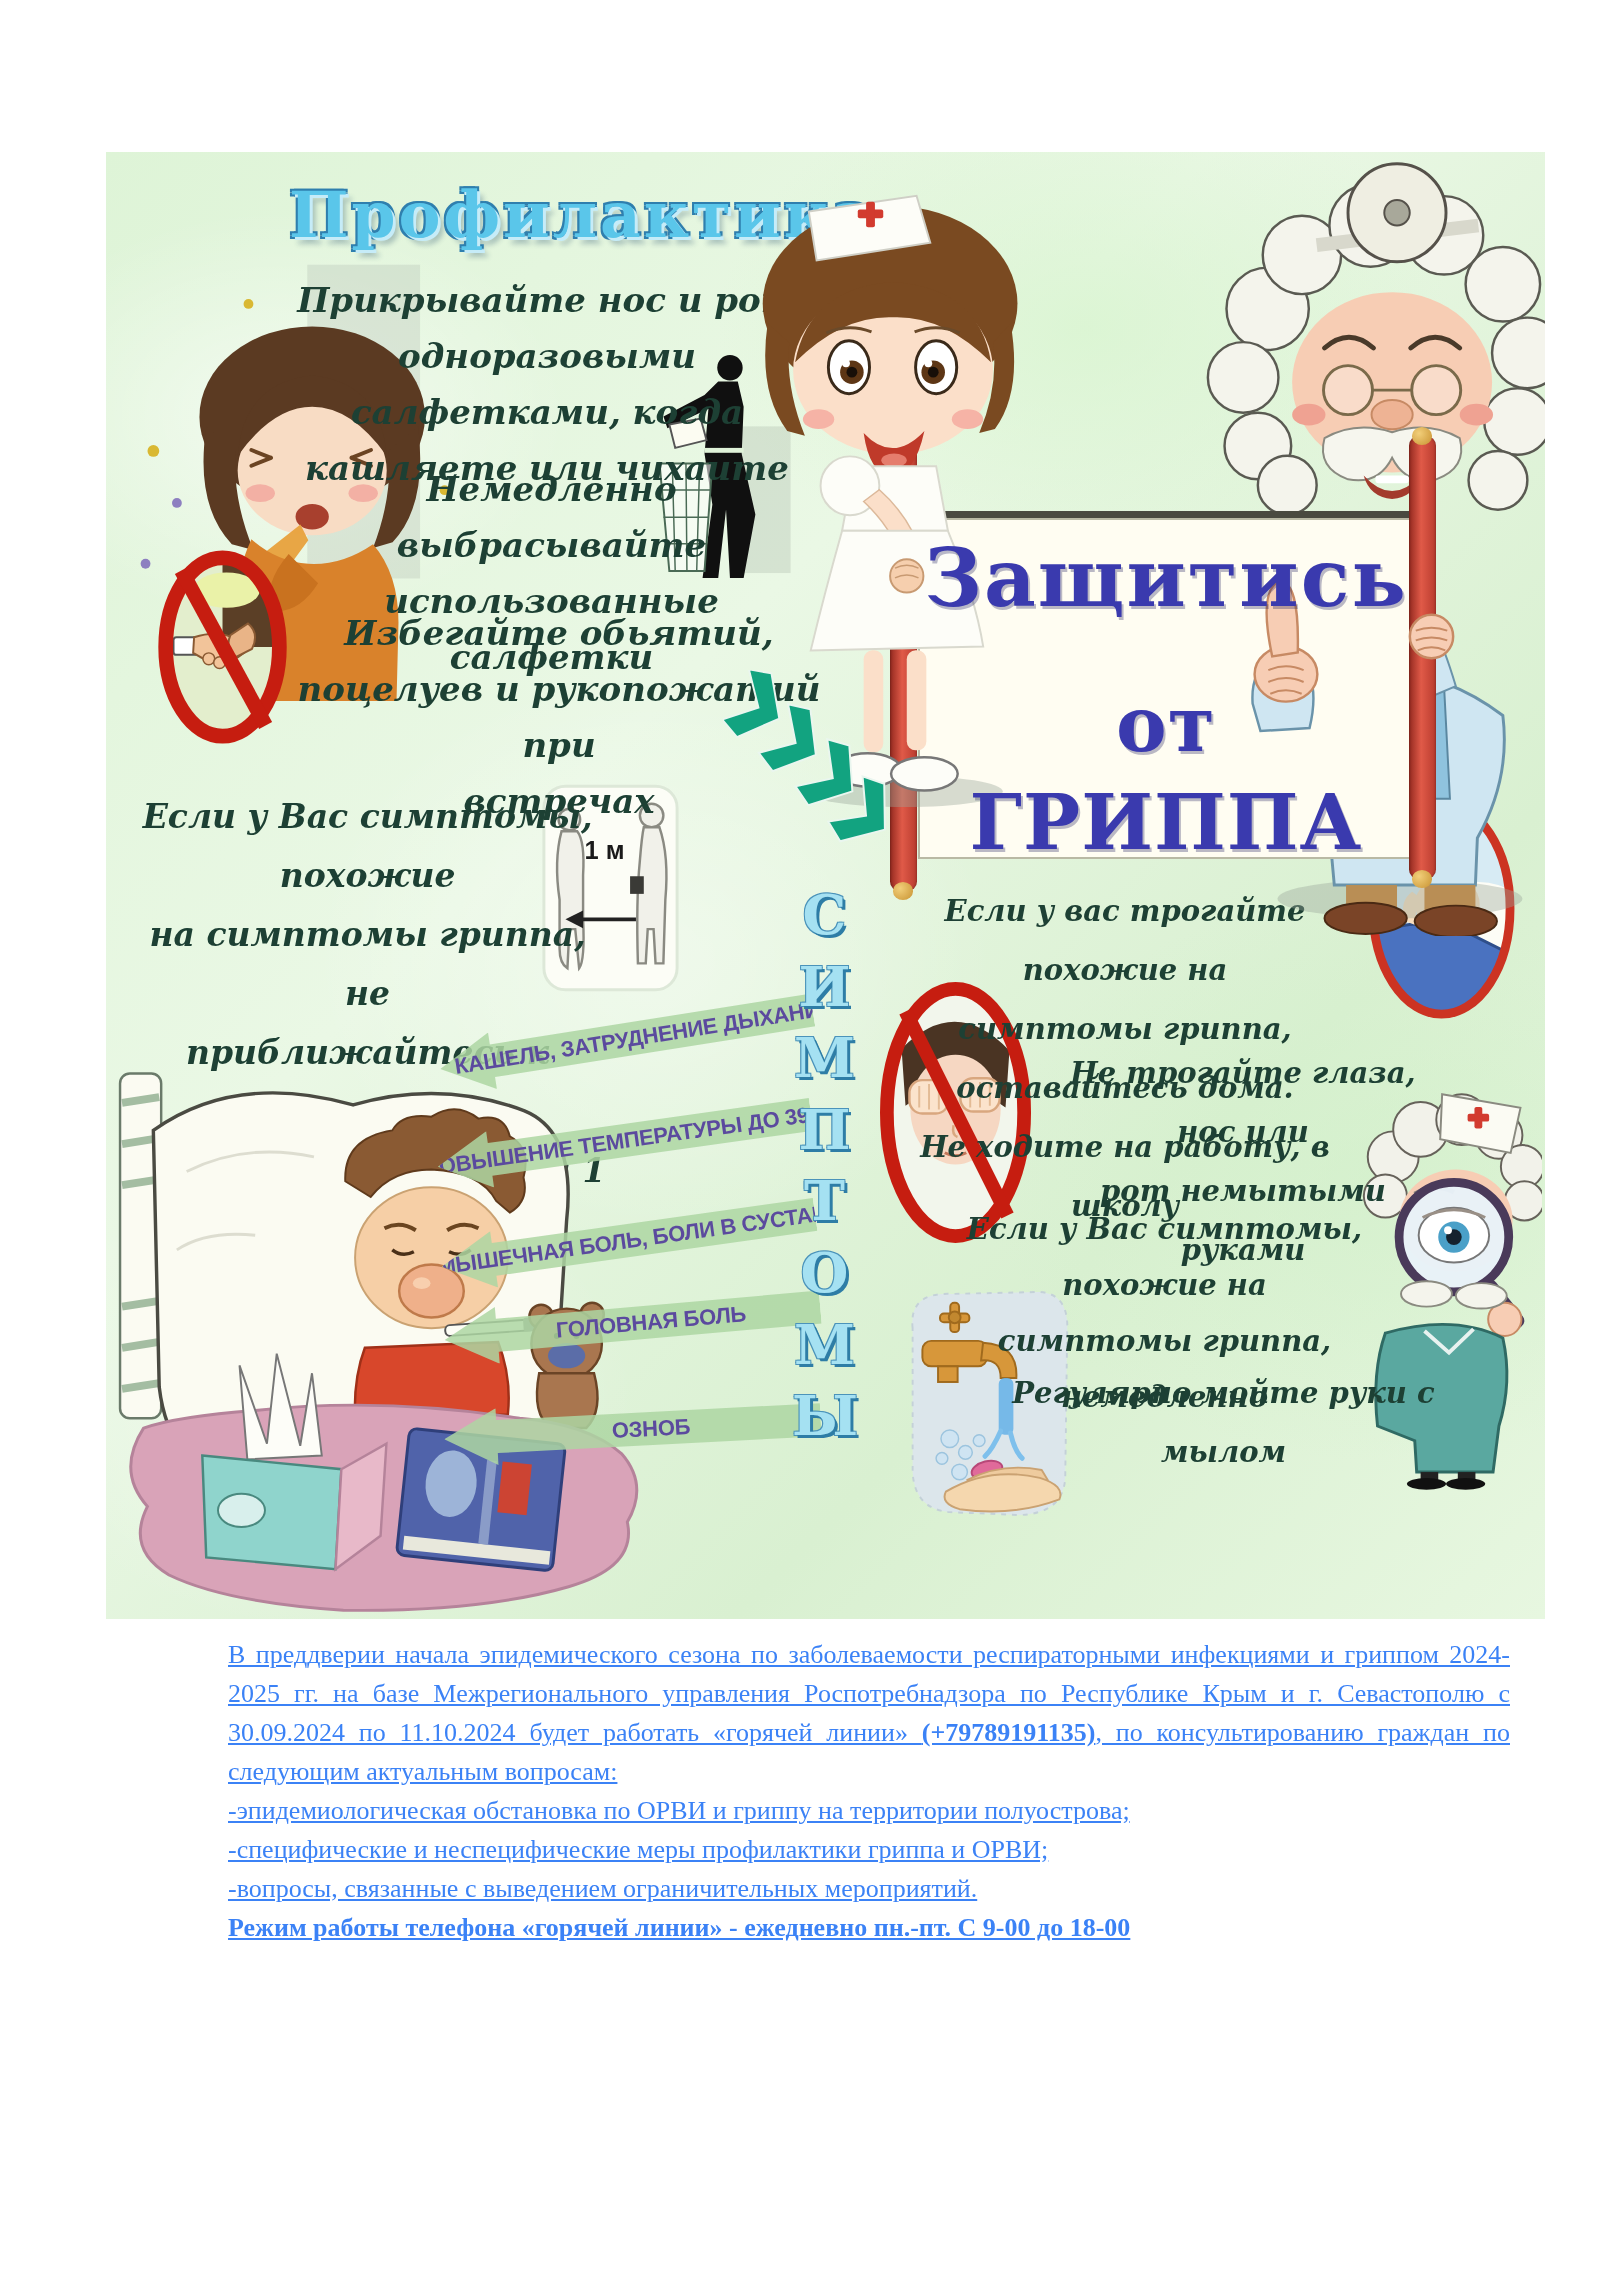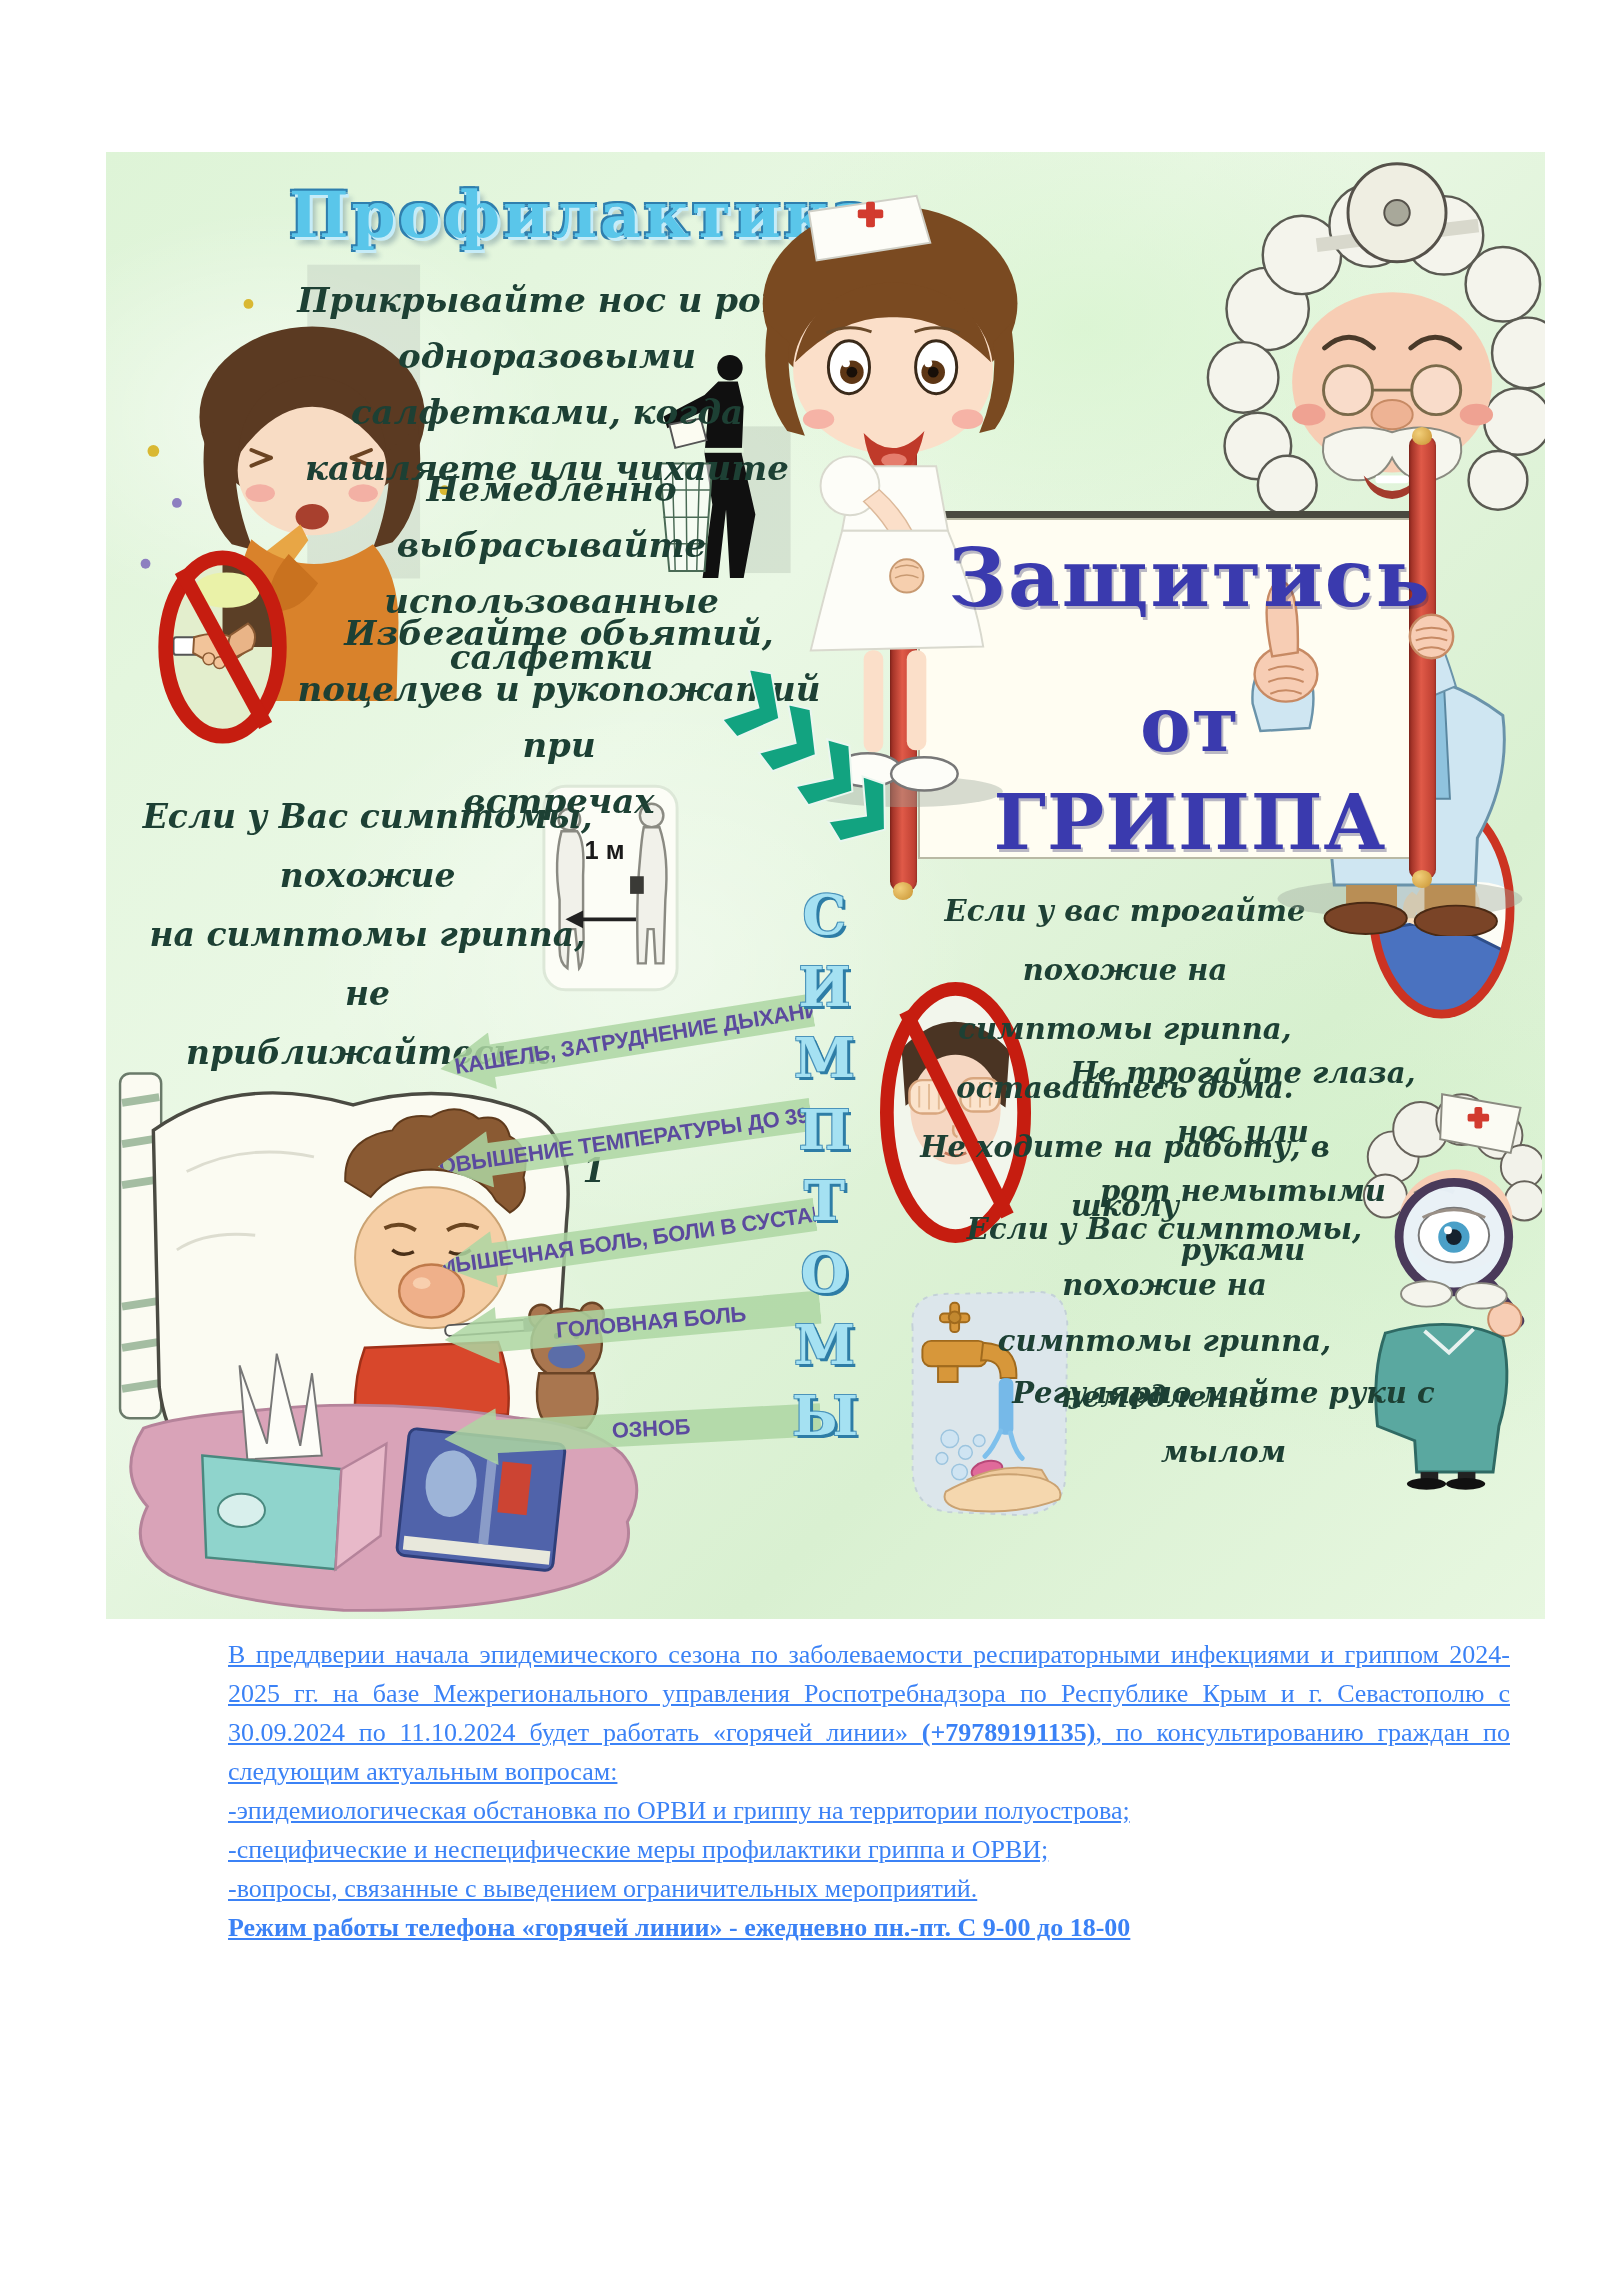--- a/index.html
+++ b/index.html
@@ -22,21 +22,21 @@
     text-shadow:2.9px 2.9px 0 #2e7da6,-1px -1px 0 #4b93ba,1px -1px 0 #4b93ba,-1px 1px 0 #4b93ba,1px 1px 0 #4b93ba;}
   .arrow{position:absolute;width:377px;height:57px;background:rgba(173,214,162,.85);z-index:4;
     clip-path:polygon(0 50%,14% 0,14% 21%,100% 21%,100% 79%,14% 79%,14% 100%);
     display:flex;align-items:center;justify-content:center;padding-left:37px;box-sizing:border-box;}
   .arrow span{font-weight:700;font-size:22px;color:#5b4a9e;white-space:nowrap;letter-spacing:-0.3px;}
   .banner{position:absolute;left:812px;top:366px;width:496px;height:341px;background:#fffdf2;border:2px solid #b9b9a4;box-sizing:border-box;z-index:6;}
   .banner-bar{position:absolute;left:802px;top:359px;width:524px;height:6.9px;background:#4a4a40;z-index:6;}
   .pole{position:absolute;width:26.5px;border-radius:9.8px;z-index:7;background:linear-gradient(90deg,#93291f,#e05a48 45%,#b83b2e);box-shadow:inset 0 0 2.9px rgba(0,0,0,.4);}
   .pole:before,.pole:after{content:"";position:absolute;left:2.9px;width:20.6px;height:17.6px;border-radius:50%;background:radial-gradient(circle at 35% 35%,#f2cf7a,#c89231);}
   .pole:before{top:-8.8px;} .pole:after{bottom:-8.8px;}
-  .banner-text{position:absolute;left:836px;width:496px;text-align:center;font-family:"DejaVu Serif",serif;font-weight:700;color:#3a3aae;z-index:10;
+  .banner-text{position:absolute;left:812px;width:496px;text-align:center;font-family:"DejaVu Serif",serif;font-weight:700;color:#3a3aae;z-index:10;
     text-shadow:2px 2.9px 0 rgba(25,25,90,.3);}
   .announce{position:absolute;left:228px;top:1635px;width:1282px;font-family:"Liberation Serif",serif;font-size:26px;line-height:39px;color:#3b82f6;z-index:2;text-decoration:underline;}
   .announce p{margin:0;text-align:justify;}
   .announce .bullet{text-align:left;}
   .announce .schedule{font-weight:700;text-align:left;}
 </style>
 </head>
 <body>
 
 <div class="page">

